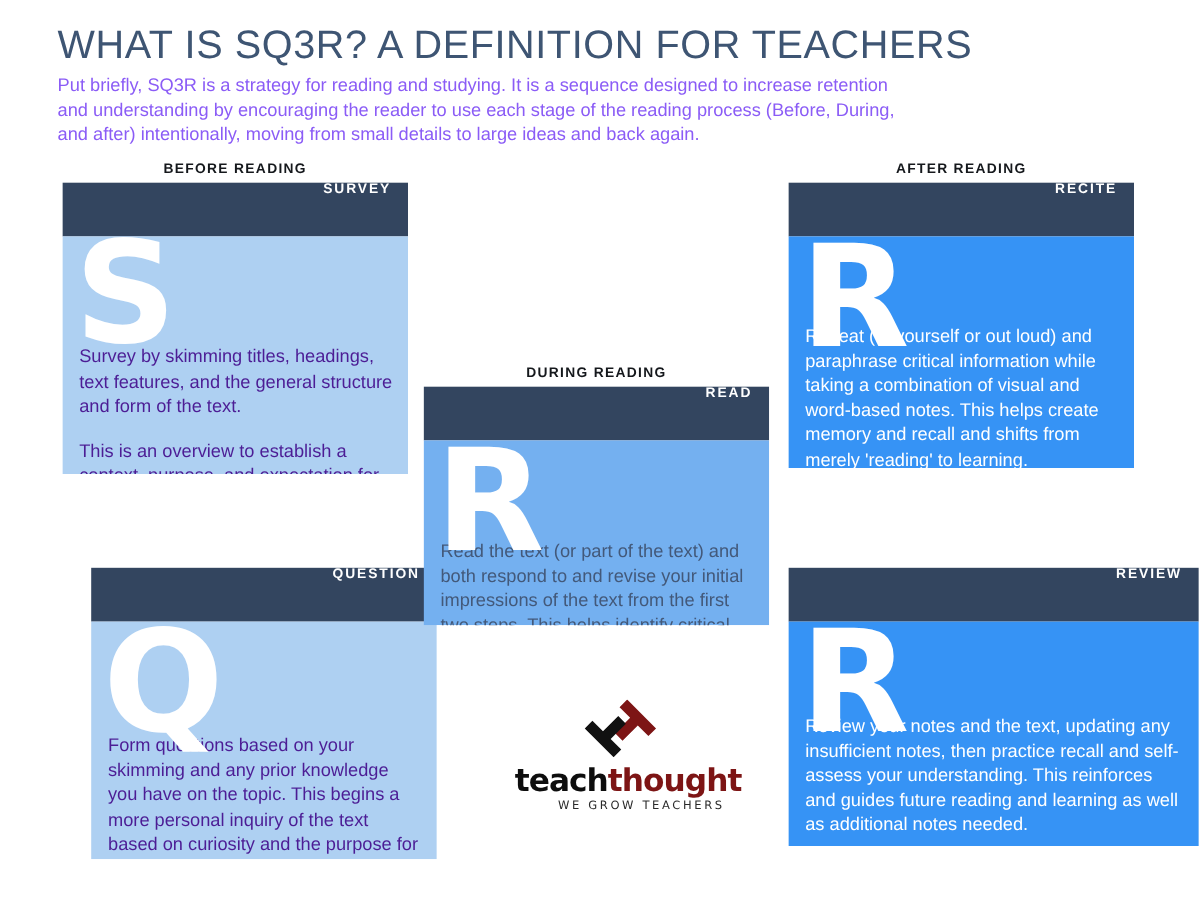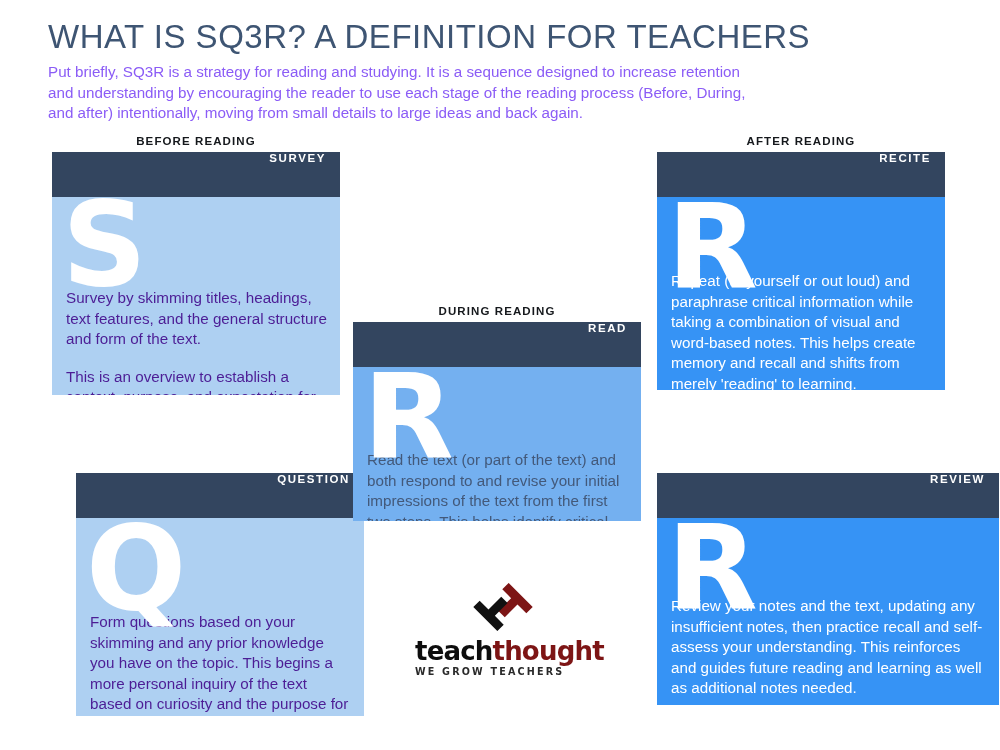--- a/index.html
+++ b/index.html
@@ -128,45 +128,45 @@
   #card-survey   .big-letter { top: -12px; }
   #card-survey   .card-text  { top: 91px; }
   #card-question .card-text  { top: 94px; }
   #card-read     .card-text  { top: 83px; }
   #card-recite   .card-text  { top: 74px; }
   #card-review   .card-text  { top: 78px; }
 
   
   #logo {
     position: absolute;
-    left: 415px;
+    left: 429px;
     top: 583px;
     width: 175px;
-    text-align: left;
+    text-align: right;
   }
   #logo-mark {
     width: 64px;
     height: 48px;
     margin: 0 auto 7px auto;
     display: block;
   }
   #logo-wordmark {
     font-family: "DejaVu Sans", sans-serif;
     font-size: 26px;
     font-weight: bold;
     letter-spacing: -0.8px;
     line-height: 26px;
     white-space: nowrap;
   }
   .wm-teach   { color: #0d0d0d; }
   .wm-thought { color: #7d1515; }
   #logo-tagline {
     font-family: "DejaVu Sans", sans-serif;
     font-size: 9.6px;
-    font-weight: bold;
+    font-weight: normal;
     letter-spacing: 2.2px;
     color: #2a2a2a;
     margin-top: 2px;
     white-space: nowrap;
   }
 </style>
 </head>
 <body>
 
 <div id="header">

